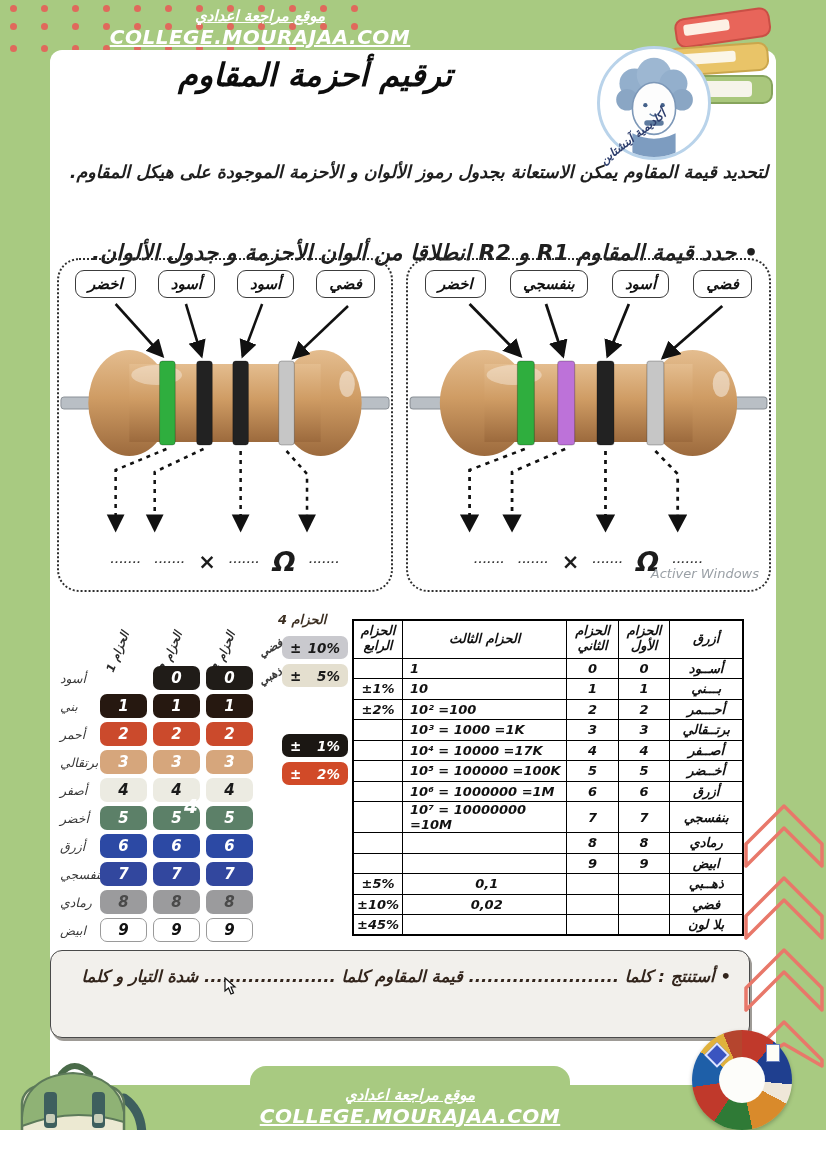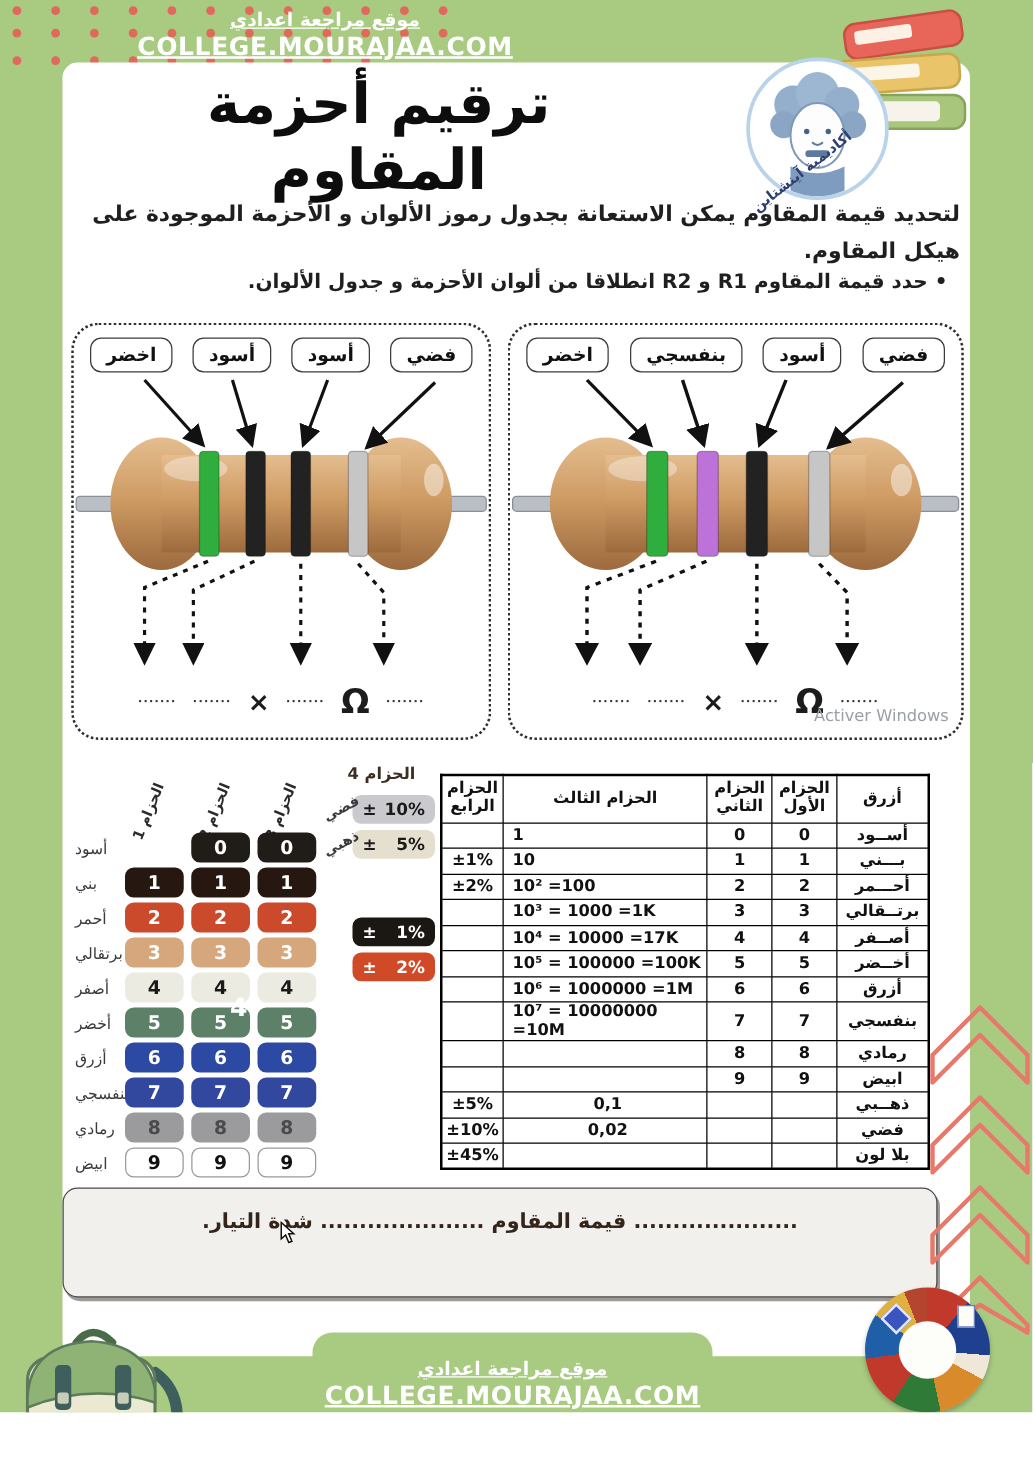--- a/index.html
+++ b/index.html
@@ -1,40 +1,40 @@
 <!DOCTYPE html>
 <html lang="ar"><head>
 <meta charset="utf-8">
 <style>
   * { margin:0; padding:0; box-sizing:border-box; }
   html,body { width:826px; }
   body { font-family:"DejaVu Sans", sans-serif; }
-  #page { position:relative; width:826px; height:1130px; background:#a8ca81; overflow:hidden; }
+  #page { position:relative; width:826px; height:1130px; background:#a8ca81; overflow:hidden;font-style:italic; }
 
   
   .dot { position:absolute; width:7px; height:7px; border-radius:50%; background:#e0695c; }
 
   
   .panel { position:absolute; left:50px; top:50px; width:726px; height:1035px; background:#ffffff; border-radius:12px; }
 
   
   .site-header { position:absolute; left:80px; top:7px; width:360px; text-align:center; color:#fff; z-index:3; }
   .site-header .l1 { font-size:15px; font-weight:bold; text-decoration:underline; }
   .site-header .l2 { font-size:20px; font-weight:bold; text-decoration:underline; letter-spacing:.5px; }
 
   .badge { position:absolute; left:597px; top:46px; width:114px; height:114px; z-index:3; }
   .badge-circle { width:114px; height:114px; border-radius:50%; background:#fff; border:3px solid #b9d3ea; overflow:hidden; position:relative; }
   .badge-text { position:absolute; left:-4px; bottom:16px; transform:rotate(-38deg); font-size:11.5px; font-weight:bold; color:#2f3f6e; z-index:2; }
 
   .books { position:absolute; left:646px; top:2px; width:136px; height:114px; z-index:2; }
 
-  .page-title { position:absolute; left:88px; top:56px; width:430px; text-align:center; font-size:45px; font-weight:800; color:#0d0d0d; z-index:2; }
+  .page-title { position:absolute; left:100px; top:56px; width:430px; text-align:center; font-size:32px; font-weight:800; color:#0d0d0d; z-index:2; }
 
   .intro { position:absolute; left:58px; top:158px; width:710px; direction:rtl; text-align:right; font-size:17.5px; font-weight:600; color:#1f1f1f; line-height:1.65; z-index:2; }
-  .bullet-line { position:absolute; left:58px; top:215px; width:700px; direction:rtl; text-align:right; font-size:16px; font-weight:600; color:#1f1f1f; z-index:2; }
+  .bullet-line { position:absolute; left:58px; top:240px; width:700px; direction:rtl; text-align:right; font-size:22px; font-weight:600; color:#1f1f1f; z-index:2; }
   .bullet-line b { font-weight:800; }
 
   
   .rbox { position:absolute; top:258px; height:334px; border:2.4px dotted #2e2e2e; border-radius:22px; z-index:2; }
   #rbox0 { left:57px;  width:336px; }
   #rbox1 { left:406px; width:365px; }
   .pill-row { position:absolute; top:10px; left:8px; right:8px; display:flex; justify-content:space-around; gap:6px; }
   .pill { background:#fff; border:1.6px solid #3c3c3c; border-radius:9px; padding:4px 12px; font-size:15px; font-weight:800; color:#111; direction:rtl; white-space:nowrap; }
   .res-svg { position:absolute; left:0; top:42px; width:100%; height:245px; }
   .calc-row { position:absolute; left:0; right:0; top:286px; display:flex; justify-content:center; align-items:center; gap:13px; color:#1c1c1c; }
@@ -502,21 +502,24 @@
   <svg class="chevrons" width="86" height="290" viewBox="0 0 86 290">
     <g fill="none" stroke="#e8786a" stroke-width="3.5" stroke-linejoin="round">
       <path d="M6 88 L6 66 L44 28 L82 66 L82 88 L44 50 Z"></path>
       <path d="M6 160 L6 138 L44 100 L82 138 L82 160 L44 122 Z"></path>
       <path d="M6 232 L6 210 L44 172 L82 210 L82 232 L44 194 Z"></path>
       <path d="M6 288 L6 282 L44 244 L82 282 L82 288 L44 266 Z"></path>
     </g>
   </svg>
 
   <div class="conclusion">
-    <div class="c2">..................... قيمة المقاوم ..................... شدة التيار.</div>
+    <div class="c1">
+      <span>•</span>
+      <b>أستنتج :</b><span> كلما ........................ قيمة المقاوم كلما ..................... شدة التيار و كلما</span>
+    </div>
     <svg class="cursor-mark" width="14" height="18" viewBox="0 0 14 18">
       <path d="M2 1 L2 14 L5.5 11 L8 17 L10.5 16 L8 10 L12 10 Z" fill="#fff" stroke="#111" stroke-width="1.2"></path>
     </svg>
   </div>
 
   <div class="footer-tab"></div>
   <div class="footer-text">
     <div class="l1">موقع مراجعة اعدادي</div>
     <div class="l2">COLLEGE.MOURAJAA.COM</div>
   </div>

